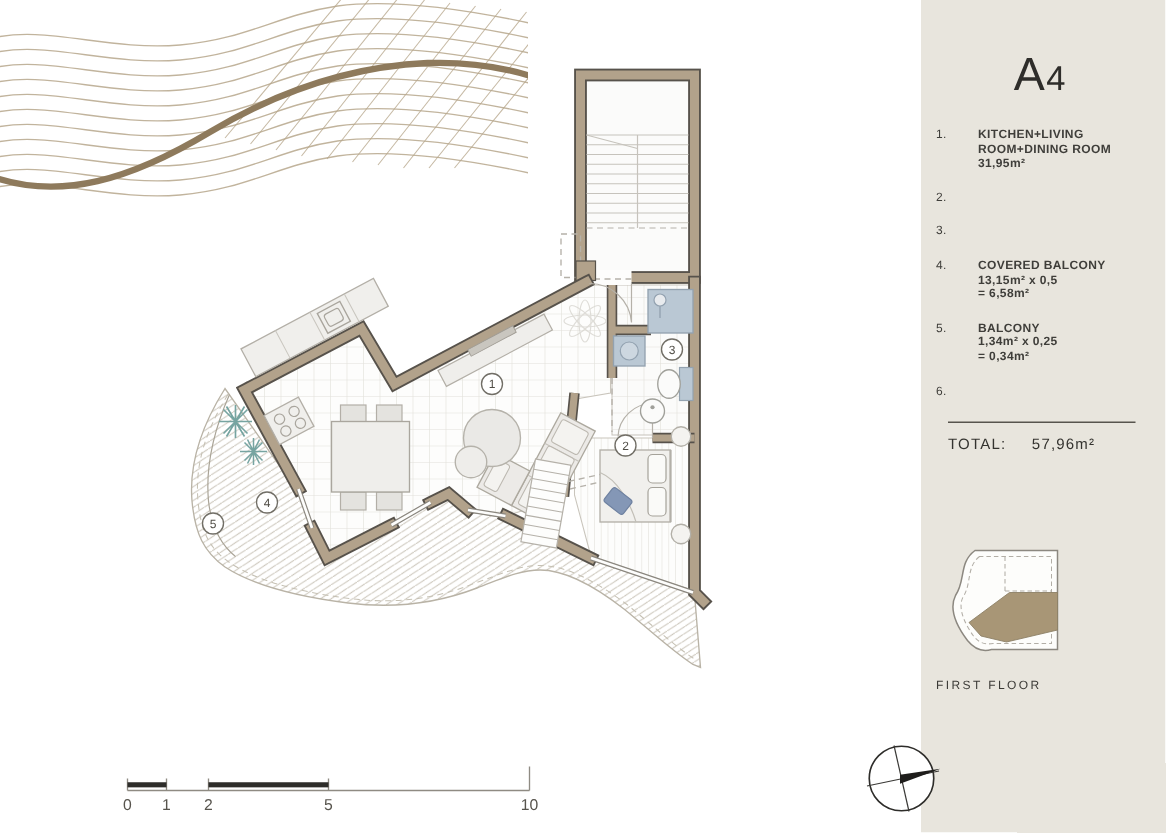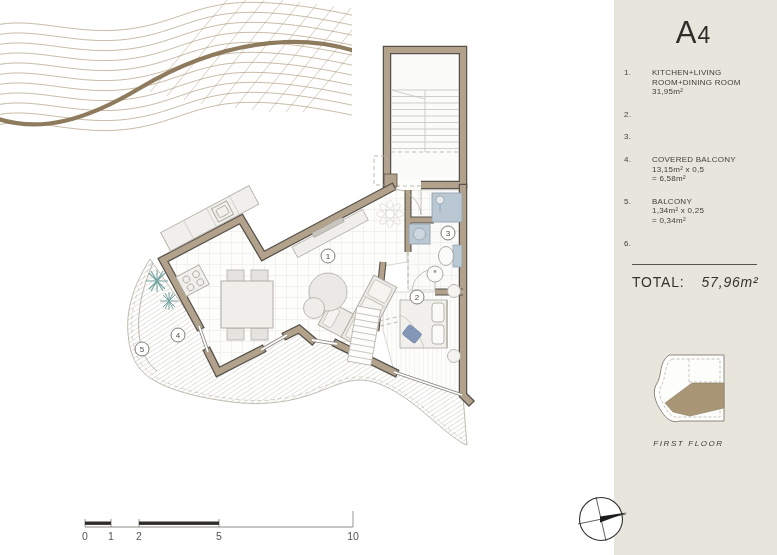--- a/index.html
+++ b/index.html
@@ -1,33 +1,33 @@
 <!DOCTYPE html>
 <html><head>
 <meta charset="utf-8">
 <style>
   html,body{margin:0;padding:0;background:#fff;}
   body{position:relative;width:777px;height:555px;overflow:hidden;
        font-family:"Liberation Sans",sans-serif;color:#3b3a36;}
   .panel{position:absolute;left:614px;top:0;width:163px;height:555px;
-         background:#e8e5dd;z-index:1;box-sizing:border-box;padding:15px 0 0 10px;}
+         background:#e8e5dd;z-index:1;box-sizing:border-box;padding:32px 0 0 10px;}
   .panel-title{text-align:center;color:#2e2d2a;letter-spacing:1px;margin-right:14px;
                font-weight:400;}
   .panel-title .letter{font-size:31px;}
   .panel-title .digit{font-size:23px;}
   .legend{margin-top:17px;}
   .legend-item{display:flex;font-size:8px;line-height:9.6px;letter-spacing:.25px;
                margin-bottom:13px;color:#3f3e3a;}
   .legend-item .num{width:28px;flex:0 0 28px;}
-  .legend-item .lines{white-space:pre-line;flex:1;}
+  .legend-item .lines{white-space:pre-line;flex:1;font-weight:bold;}
   .total-divider{height:0;border-top:1.4px solid #57544d;width:125px;margin:16px 0 0 8px;}
-  .total-row{display:flex;align-items:baseline;margin:9px 0 0 8px;font-size:14px;
+  .total-row{display:flex;align-items:baseline;margin:9px 0 0 8px;font-size:10px;
              letter-spacing:.8px;color:#34332f;}
-  .total-row .value{margin-left:17px;font-style:italic;}
-  .keyplan{margin-top:60px;text-align:center;margin-right:24px;font-style:italic;}
+  .total-row .value{margin-left:17px;}
+  .keyplan{margin-top:60px;text-align:left;margin-right:24px;}
   .keyplan-caption{font-size:8px;letter-spacing:1.6px;color:#3b3a36;margin-top:3px;}
   svg.plansvg{position:absolute;left:0;top:0;z-index:2;pointer-events:none;}
   svg text{font-family:"Liberation Sans",sans-serif;}
 </style>
 </head>
 <body>
 
 <div class="panel">
   <div class="panel-title">
     <span class="letter">A</span><span class="digit">4</span>

